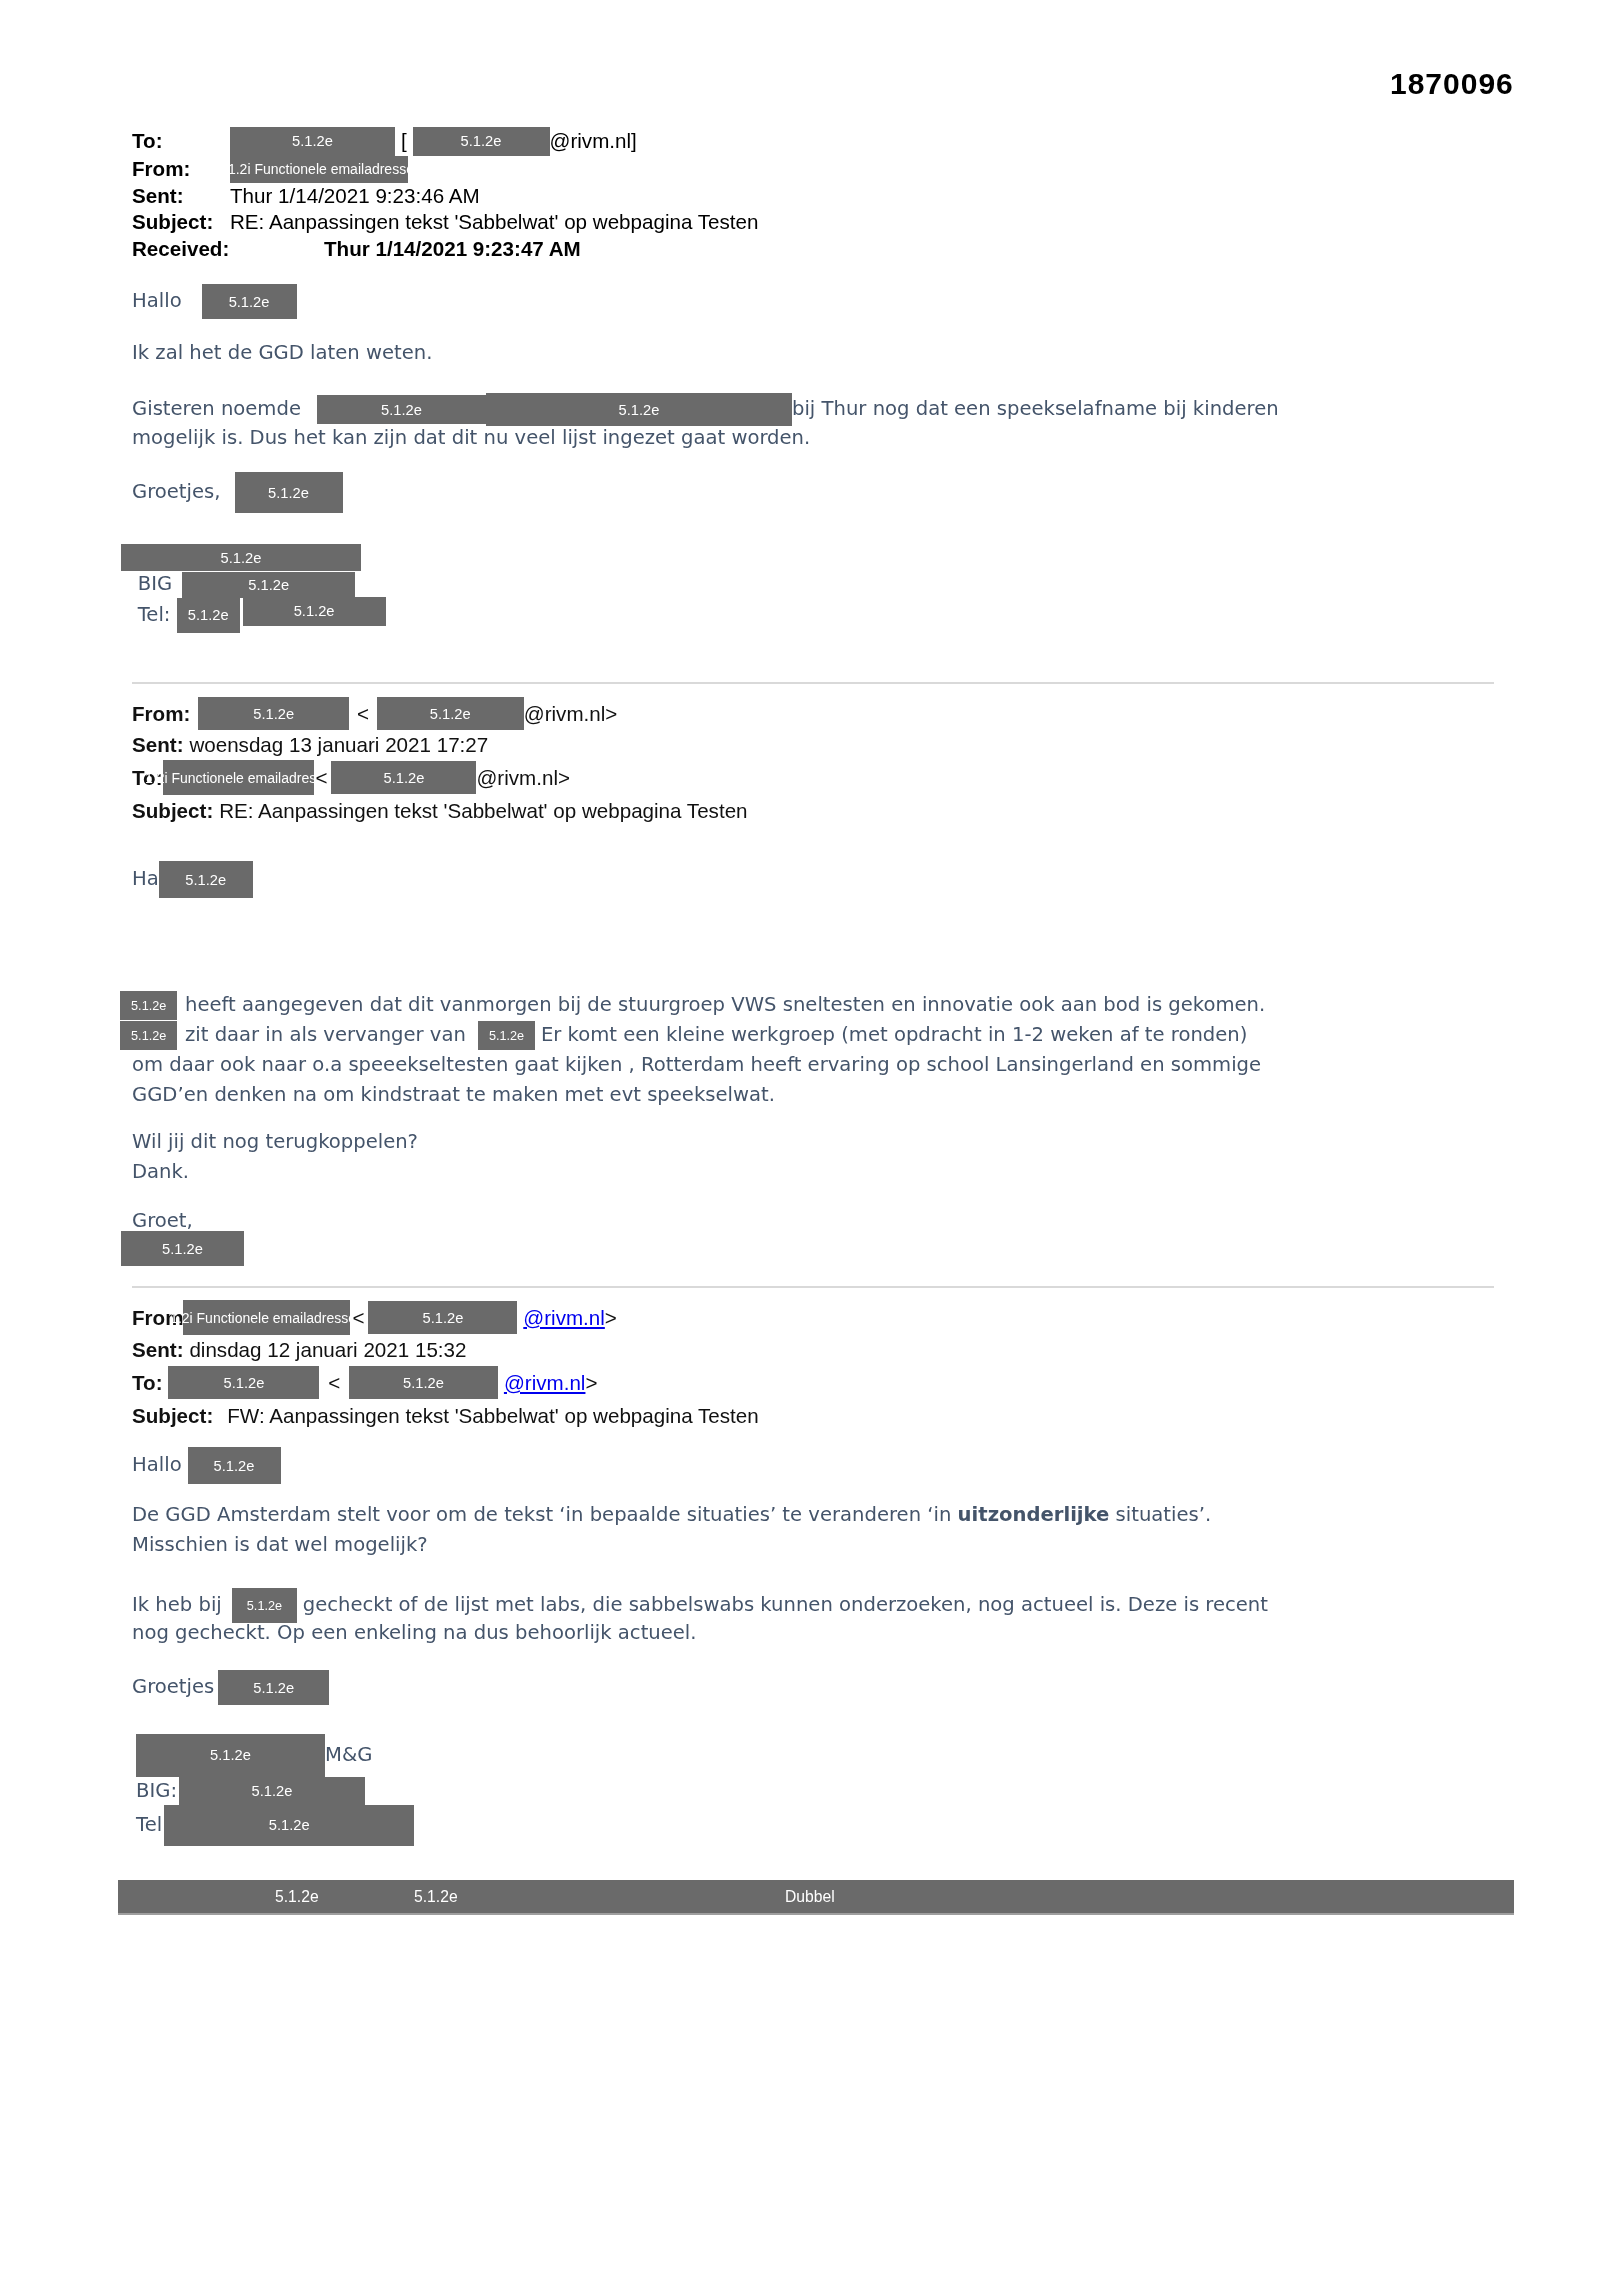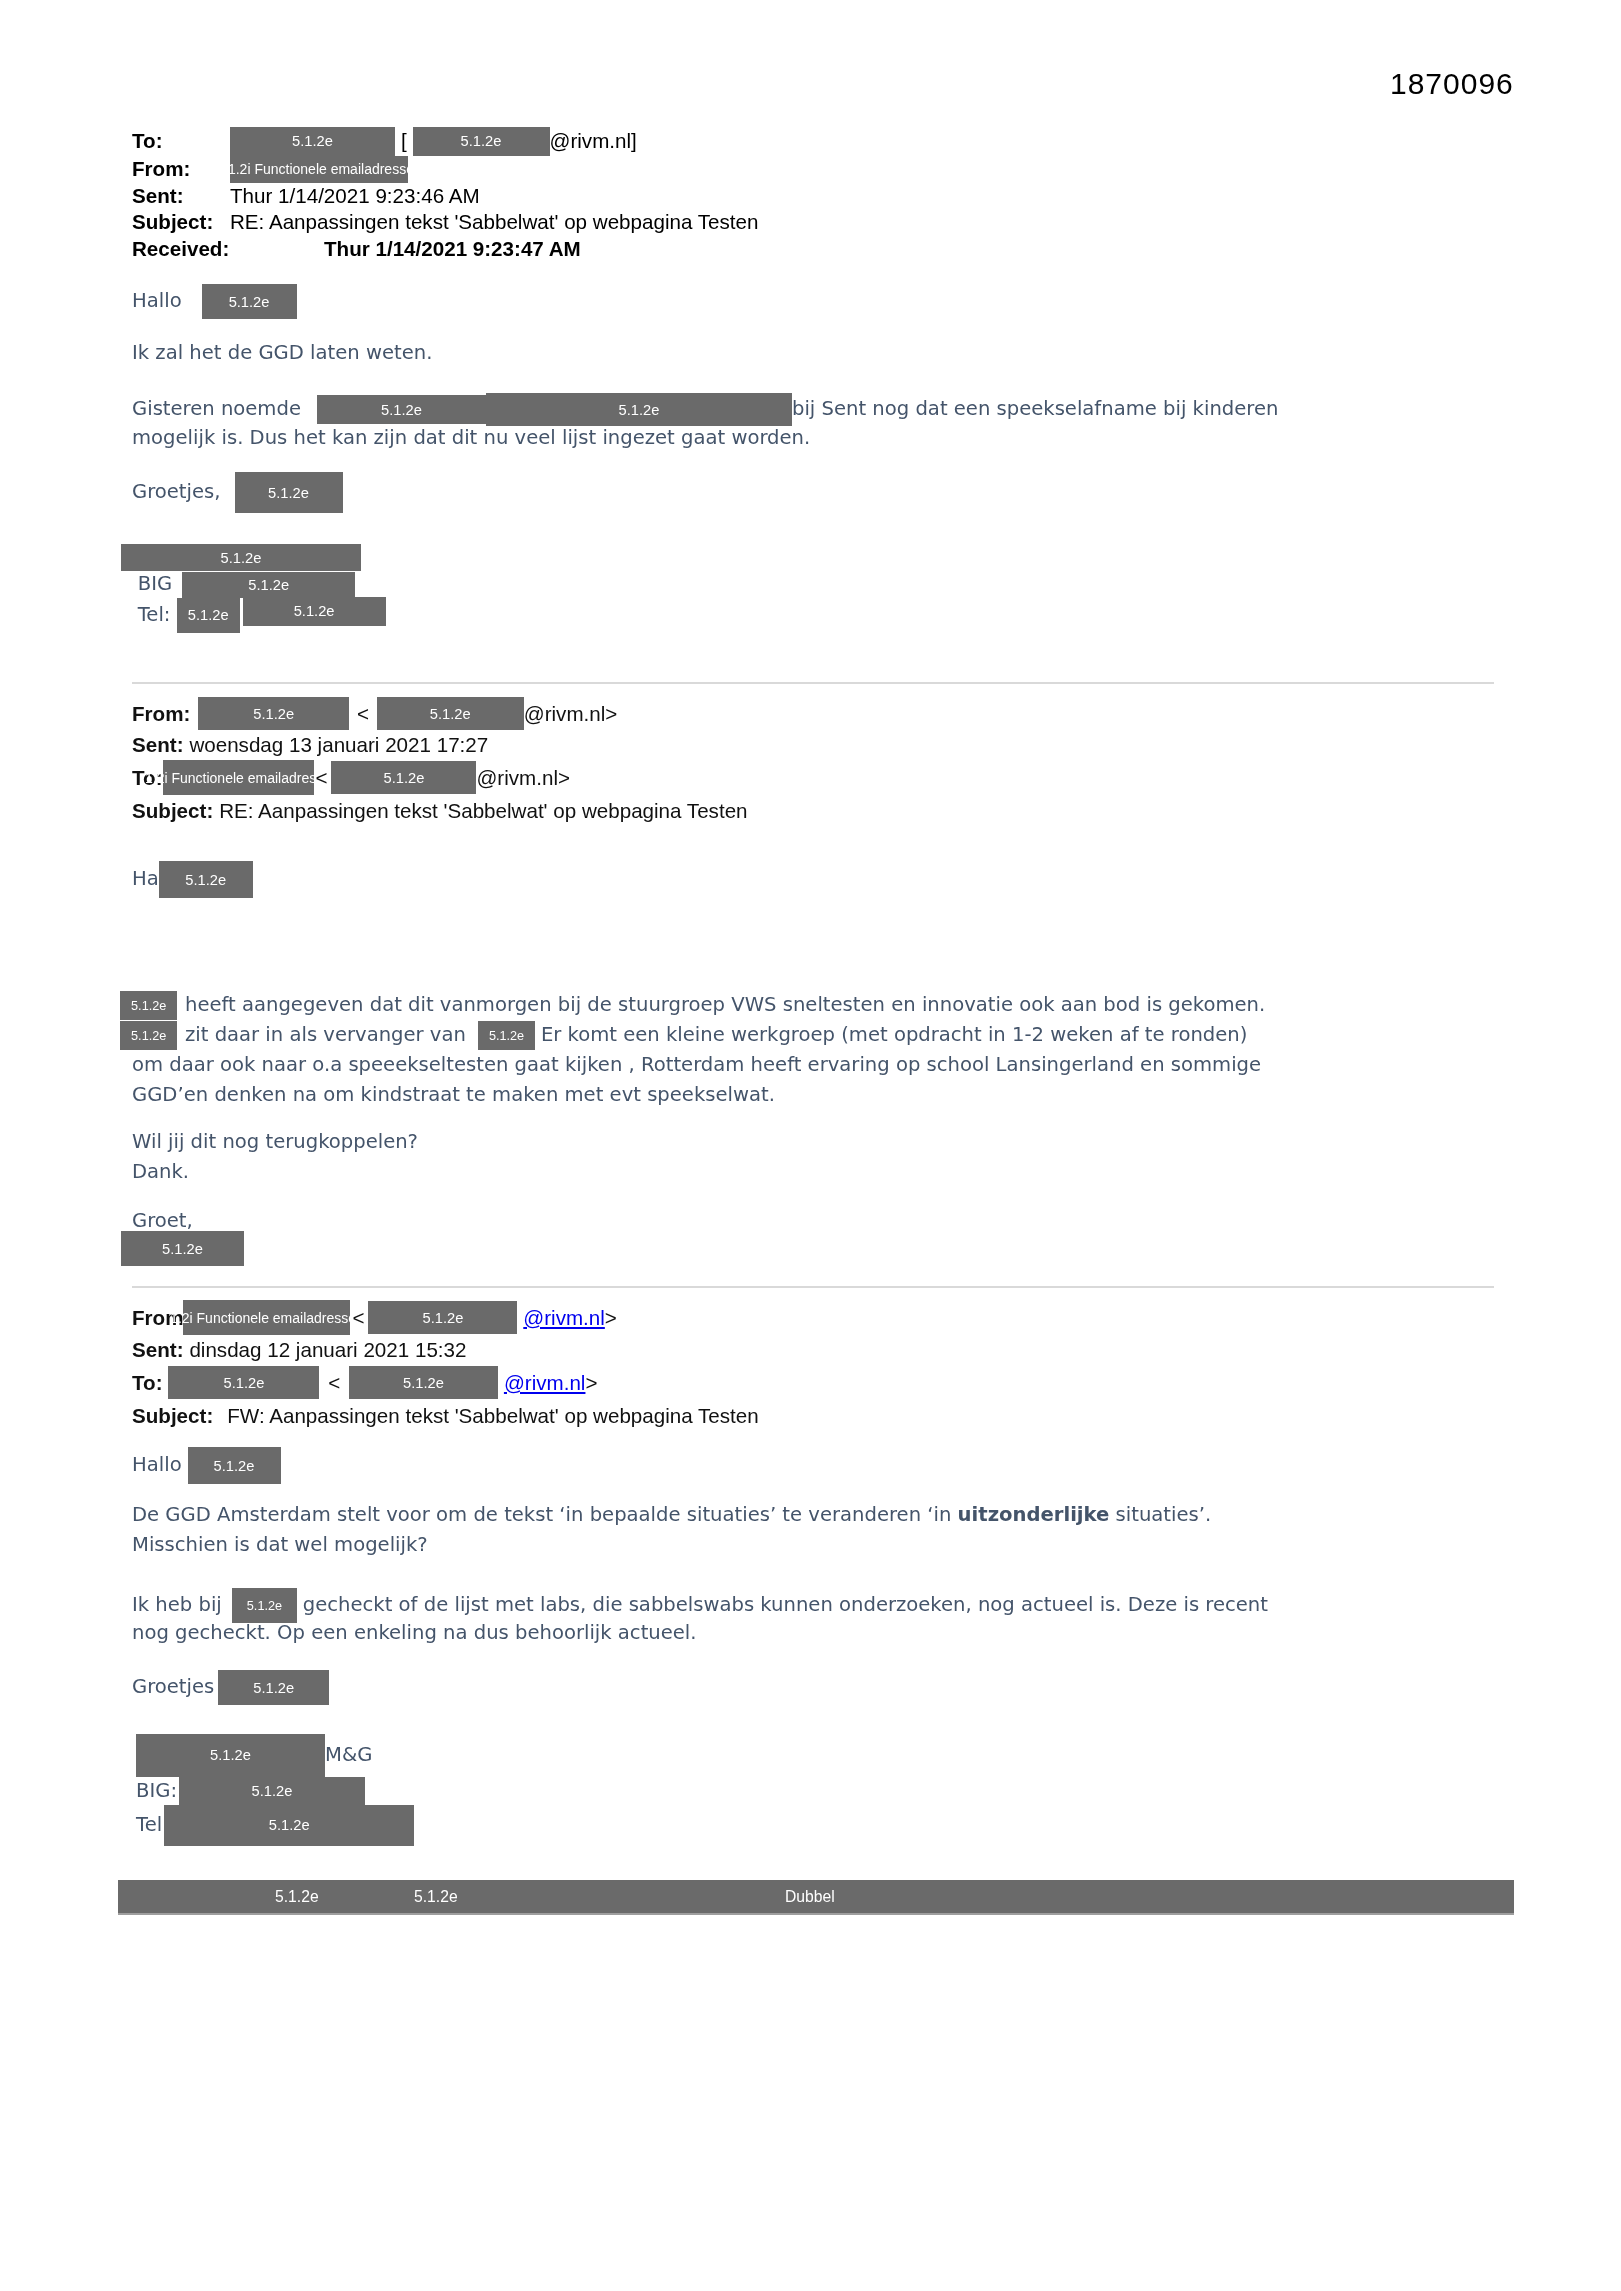--- a/index.html
+++ b/index.html
@@ -27,21 +27,21 @@
              border-bottom:2px solid #9e9e9e;}
   .footerbar span{position:absolute;top:0;height:33px;line-height:33px;color:#fff;
                   font-family:"Liberation Sans",sans-serif;font-size:15.7px;}
   .docnum{font-size:30px;color:#000;letter-spacing:1px;}
 </style>
 </head>
 <body>
 
 <div class="page">
 
-  <div class="abs docnum" style="left:1390px;top:67px;">1870096</div>
+  <div class="abs docnum" style="left:1390px;top:67px;font-weight:bold;">1870096</div>
 
   <div class="abs h1" style="left:132px;top:127px;">
     <div class="row">
       <span class="lbl">To:</span>
       <span class="rb" style="width:165px;height:29px;">5.1.2e</span>
       <span style="margin:0 5.9px;">[</span>
       <span class="rb" style="width:137px;height:29px;">5.1.2e</span>
       <span>@rivm.nl]</span>
     </div>
     <div class="row">
@@ -65,21 +65,21 @@
   <div class="abs bt line" style="left:132px;top:284px;">
     <span>Hallo</span>
     <span class="rb" style="width:95px;height:35px;margin-left:13.7px;">5.1.2e</span>
   </div>
 
   <div class="abs bt line" style="left:132px;top:338px;">Ik zal het de GGD laten weten.</div>
 
   <div class="abs bt" style="left:132px;top:393px;">
     <div class="line">
       <span>Gisteren noemde</span>
-      <span class="rb" style="width:169px;height:29px;margin-left:9.8px;">5.1.2e</span><span class="rb" style="width:306px;height:33px;">5.1.2e</span><span>bij Sent nog dat een speekselafname bij kinderen</span>
+      <span class="rb" style="width:169px;height:29px;margin-left:9.8px;">5.1.2e</span><span class="rb" style="width:306px;height:33px;">5.1.2e</span><span>bij Thur nog dat een speekselafname bij kinderen</span>
     </div>
     <div class="line">mogelijk is. Dus het kan zijn dat dit nu veel lijst ingezet gaat worden.</div>
   </div>
 
   <div class="abs bt line" style="left:132px;top:472px;">
     <span>Groetjes,</span>
     <span class="rb" style="width:108px;height:41px;margin-left:7.8px;">5.1.2e</span>
   </div>
 
   <div class="abs" style="left:121px;top:544px;">

